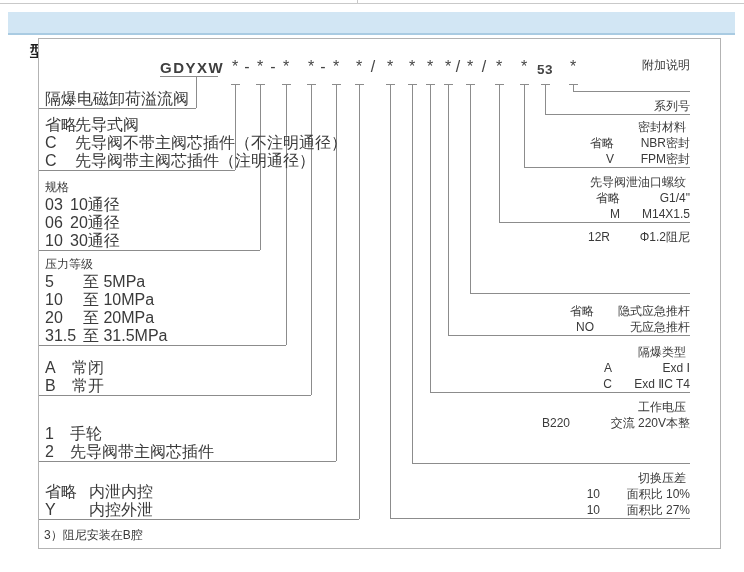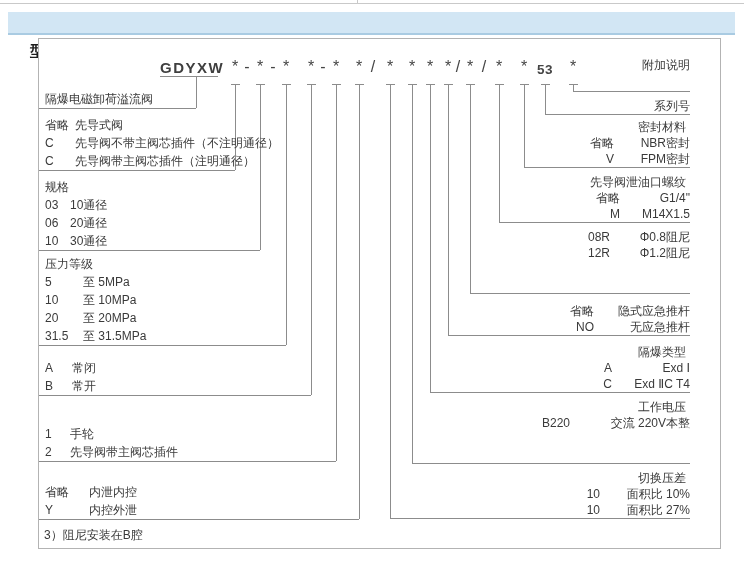--- a/index.html
+++ b/index.html
@@ -17,21 +17,21 @@
   .model-prefix{left:160px;top:59px;font-size:15px;font-weight:600;letter-spacing:1.5px;color:#3f3f3f;}
   .sym{position:absolute;top:57px;width:26px;text-align:center;font-size:16px;color:#454545;line-height:20px;}
   .sym-53{font-size:13.5px;top:60px;font-weight:600;letter-spacing:0.5px;}
   
   .hl{position:absolute;height:1px;background:#8c8c8c;}
   .vl{position:absolute;width:1px;background:#8c8c8c;}
   .cap{position:absolute;height:1px;width:9px;background:#8c8c8c;}
   
   .lblock{position:absolute;left:45px;white-space:nowrap;}
   .rblock{position:absolute;right:54px;text-align:right;white-space:nowrap;}
-  .lrow{display:flex;line-height:18px;font-size:12px;}
+  .lrow{display:flex;line-height:18px;font-size:16px;}
   .lhead{line-height:18px;font-size:12px;}
   .lcode{flex:none;text-align:left;}
   .rrow{display:flex;justify-content:flex-end;gap:12px;line-height:16px;font-size:12px;}
   .rhead{line-height:16px;font-size:12px;padding-right:4px;}
   .rval{text-align:right;}
   sup{font-size:8px;}
   .lb1 .lcode{width:30px}.lb2 .lcode{width:25px}.lb3 .lcode{width:38px}
   .lb4 .lcode{width:27px}.lb5 .lcode{width:25px}.lb6 .lcode{width:44px}
   .rb2 .rval{min-width:64px}.rb3 .rval{min-width:58px}.rb4 .rval{min-width:68px}
   .rb5 .rval{min-width:84px}.rb6 .rval{min-width:66px}.rb7 .rval{min-width:108px}
@@ -242,24 +242,20 @@
       <span class="rval">G1/4"</span>
     </div>
   <div class="rrow">
       <span class="rcode">M</span>
       <span class="rval">M14X1.5</span>
     </div>
 </div>
 
 <div class="rblock rb4" style="top:229px">
   <div class="rrow">
-      <span class="rcode">08R</span>
-      <span class="rval">Φ0.8阻尼</span>
-    </div>
-  <div class="rrow">
       <span class="rcode">12R</span>
       <span class="rval">Φ1.2阻尼</span>
     </div>
 </div>
 
 <div class="rblock rb5" style="top:303px">
   <div class="rrow">
       <span class="rcode">省略</span>
       <span class="rval">隐式应急推杆</span>
     </div>

